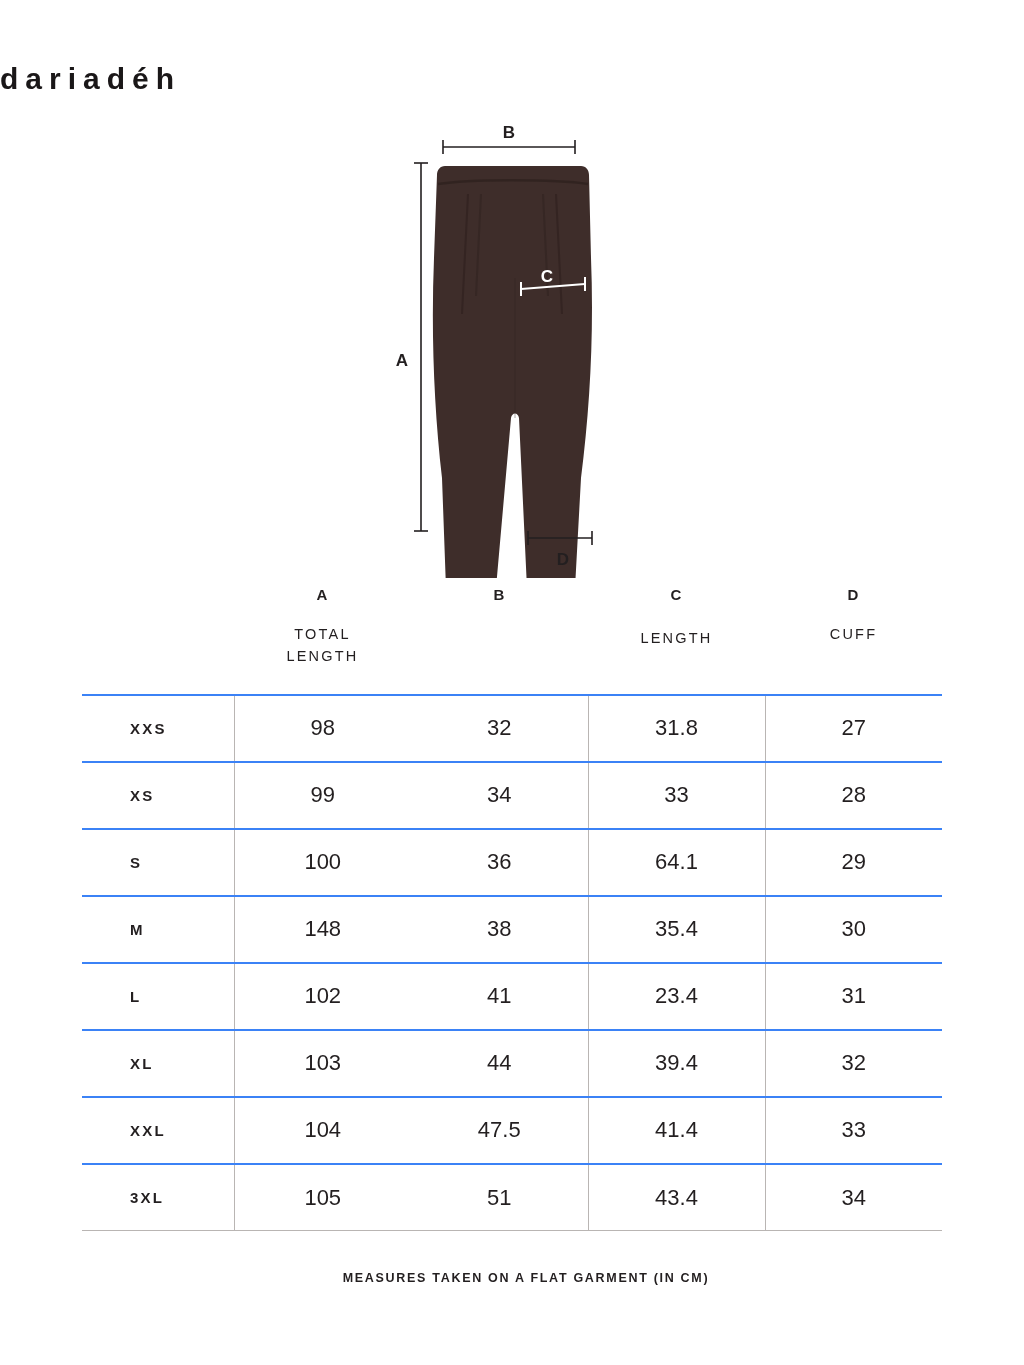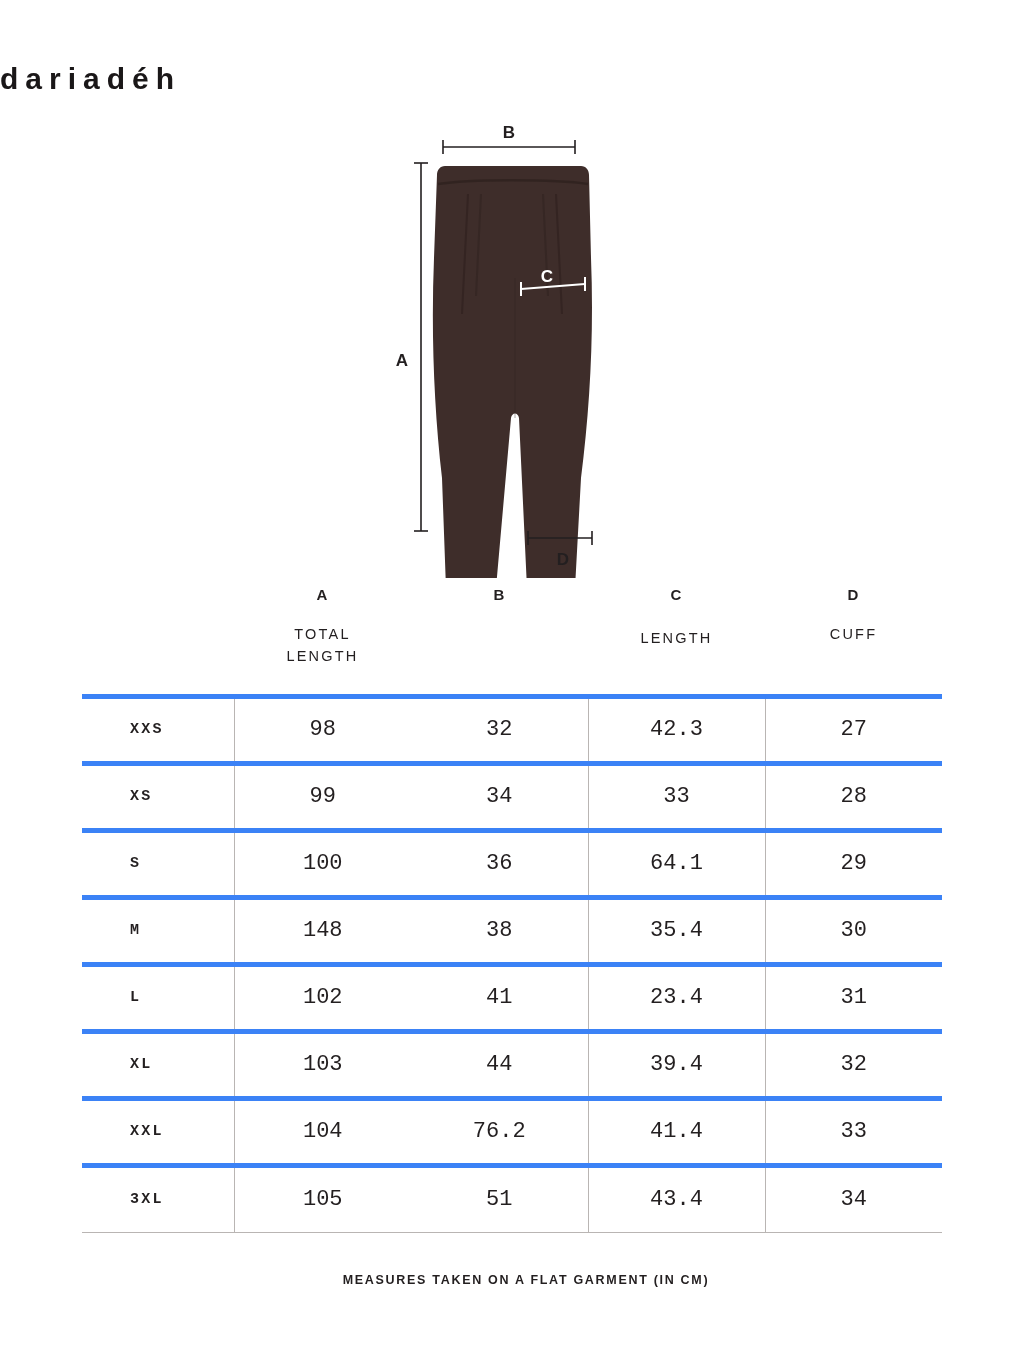--- a/index.html
+++ b/index.html
@@ -62,27 +62,26 @@
   }
 
   
   table.sizes {
     width: 860px;
     margin: 26px auto 0 auto;
     border-collapse: collapse;
   }
   table.sizes tr { height: 67px; }
   table.sizes td {
-    border-top: 5px solid #3b82f6;
+    border-top: 2px solid #3b82f6;
     text-align: center;
     font-size: 22px;
     font-weight: 400;
     color: #231f20;
     vertical-align: middle;
-    font-family: Liberation Mono, monospace;
   }
   table.sizes tr:last-child td { border-bottom: 1px solid #b9b5b3; }
   table.sizes td.size {
     width: 152px;
     font-size: 15px;
     font-weight: 700;
     letter-spacing: 2.2px;
     text-align: left;
     padding-left: 48px;
     border-right: 1px solid #b9b5b3;
@@ -192,21 +191,21 @@
       </div>
     </div>
   </div>
 
   <table class="sizes">
     <tbody>
       <tr>
         <td class="size">XXS</td>
         <td class="val">98</td>
         <td class="val sep">32</td>
-        <td class="val sep">42.3</td>
+        <td class="val sep">31.8</td>
         <td class="val">27</td>
       </tr>
       <tr>
         <td class="size">XS</td>
         <td class="val">99</td>
         <td class="val sep">34</td>
         <td class="val sep">33</td>
         <td class="val">28</td>
       </tr>
       <tr>
@@ -233,21 +232,21 @@
       <tr>
         <td class="size">XL</td>
         <td class="val">103</td>
         <td class="val sep">44</td>
         <td class="val sep">39.4</td>
         <td class="val">32</td>
       </tr>
       <tr>
         <td class="size">XXL</td>
         <td class="val">104</td>
-        <td class="val sep">76.2</td>
+        <td class="val sep">47.5</td>
         <td class="val sep">41.4</td>
         <td class="val">33</td>
       </tr>
       <tr>
         <td class="size">3XL</td>
         <td class="val">105</td>
         <td class="val sep">51</td>
         <td class="val sep">43.4</td>
         <td class="val">34</td>
       </tr>

